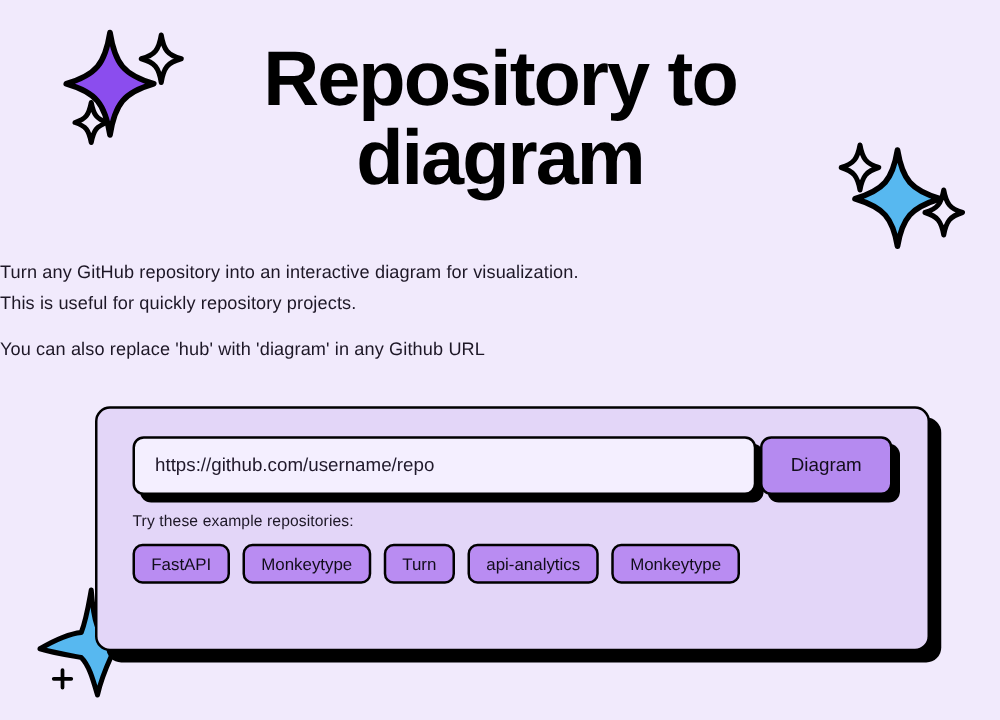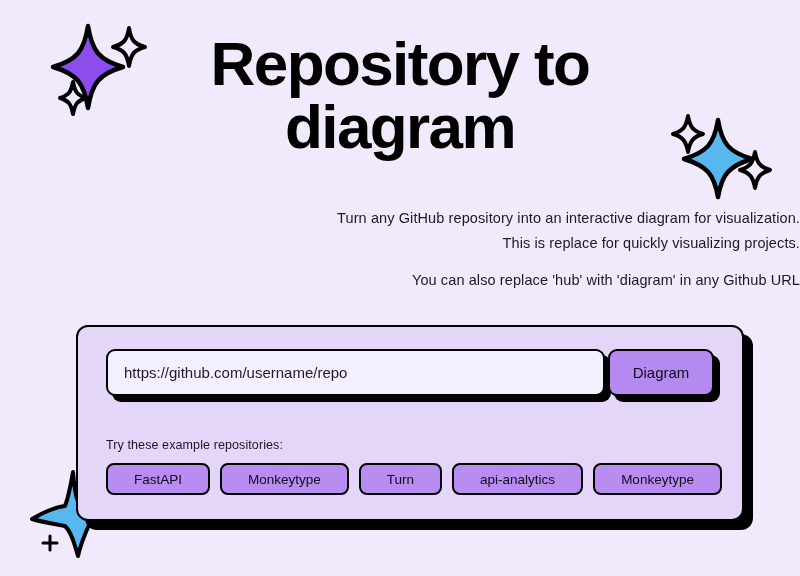--- a/index.html
+++ b/index.html
@@ -46,21 +46,21 @@
     letter-spacing: -1.6px;
     color: #000000;
   }
   .page-title .line { display: block; }
 
   .subtitle-block {
     position: absolute;
     left: 0;
     right: 0;
     top: 206px;
-    text-align: right;
+    text-align: left;
   }
   .subtitle-line {
     font-size: 14.5px;
     line-height: 1.72;
     color: #1d1726;
     letter-spacing: 0.1px;
   }
   .subtitle-line.spaced { margin-top: 12px; }
 
   
@@ -111,39 +111,39 @@
     box-shadow: 6px 6px 0 #000000;
     font-family: "Liberation Sans", "DejaVu Sans", sans-serif;
     font-size: 15px;
     font-weight: 400;
     color: #120d1c;
     cursor: pointer;
     padding: 0 14px;
   }
 
   .examples-label {
-    margin-top: 42px;
+    margin-top: 14px;
     font-size: 12.5px;
     color: #1d1726;
     letter-spacing: 0.1px;
   }
 
   .chip-row {
     margin-top: 11px;
     display: flex;
     gap: 10px;
     flex-wrap: nowrap;
   }
 
   .chip {
     background: #b98cf2;
     border: 2px solid #000000;
     border-radius: 8px;
     height: 32px;
-    padding: 0 26px;
+    padding: 0 13px;
     font-family: "Liberation Sans", "DejaVu Sans", sans-serif;
     font-size: 13.5px;
     color: #110c1a;
     cursor: pointer;
     display: inline-flex;
     align-items: center;
     justify-content: center;
     white-space: nowrap;
   }
 </style>
@@ -170,21 +170,21 @@
     <path d="M24 74 L24 88 M17 81 L31 81" fill="none" stroke="#000000" stroke-width="3" stroke-linecap="round"></path>
   </svg>
 
   <h1 class="page-title">
     <span class="line">Repository to</span>
     <span class="line">diagram</span>
   </h1>
 
   <div class="subtitle-block">
     <p class="subtitle-line">Turn any GitHub repository into an interactive diagram for visualization.</p>
-    <p class="subtitle-line">This is replace for quickly visualizing projects.</p>
+    <p class="subtitle-line">This is useful for quickly repository projects.</p>
     <p class="subtitle-line spaced">You can also replace 'hub' with 'diagram' in any Github URL</p>
   </div>
 
   <div class="search-card">
 
     <div class="input-row">
       <input class="url-input" type="text" placeholder="https://github.com/username/repo" style="">
       <button class="diagram-button">Diagram</button>
     </div>
 

